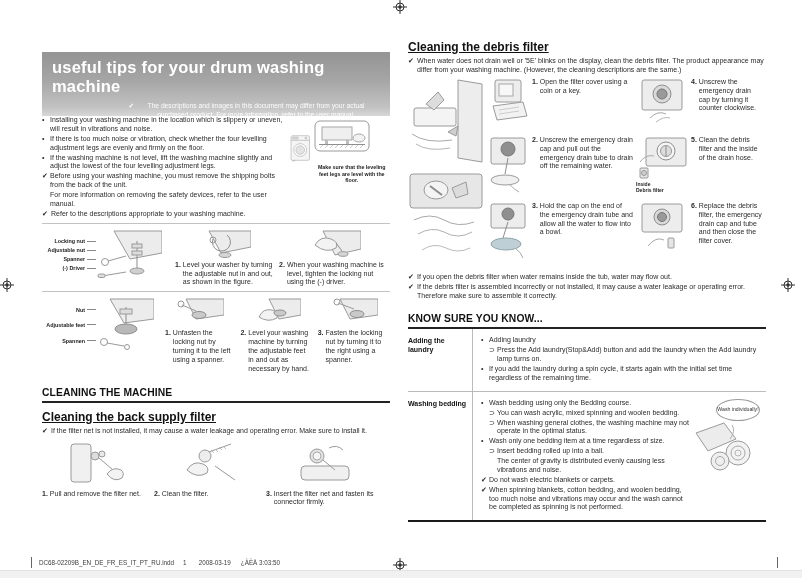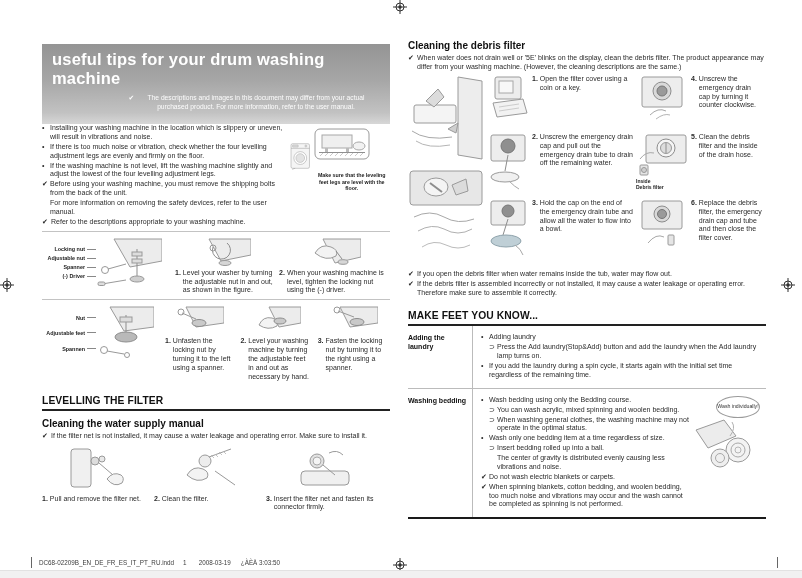--- a/index.html
+++ b/index.html
@@ -5,30 +5,30 @@
   html,body{margin:0;padding:0;background:#fff;}
   .page{position:relative;width:802px;height:578px;background:#fff;overflow:hidden;
         font-family:"Liberation Sans",sans-serif;color:#2b2b2b;}
   .regmark{position:absolute;}
   .bottomband{position:absolute;left:0;right:0;bottom:0;height:7px;background:#f1f1f1;border-top:1px solid #e2e2e2;}
 
   .col-left{position:absolute;left:42px;top:44px;width:348px;}
   .col-right{position:absolute;left:408px;top:40px;width:358px;}
 
   
-  .banner{height:80px;background:linear-gradient(to bottom,#949494 0%,#a6a6a6 45%,#c2c2c2 86%,#d7d7d7 100%);
-          padding:6px 15px 4px 10px;box-sizing:border-box;}
+  .banner{height:64px;background:linear-gradient(to bottom,#949494 0%,#a6a6a6 45%,#c2c2c2 86%,#d7d7d7 100%);
+          padding:6px 15px 4px 10px;box-sizing:border-box;margin-top:8px;}
   .banner-title{font-size:16.5px;font-weight:bold;color:#fff;letter-spacing:.2px;}
   .banner-note{margin-top:5px;display:flex;justify-content:flex-end;color:#fdfdfd;font-size:6.7px;line-height:1.35;}
   .banner-note .bm{margin-right:3px;}
   .banner-note .bt{width:238px;text-align:center;}
 
   h2.sec{font-size:10.3px;font-weight:bold;color:#111;border-bottom:2px solid #222;
          padding-bottom:3px;margin:13px 0 6px 0;letter-spacing:.1px;}
-  .sub{font-size:10px;font-weight:bold;color:#111;margin:7px 0 3px 0;}
+  .sub{font-size:12px;font-weight:bold;color:#111;margin:7px 0 3px 0;text-decoration:underline;}
 
   .li,.check,.tline,.note{display:flex;font-size:7px;line-height:1.27;margin-bottom:1px;}
   .li .m,.tline .m{flex:none;width:8px;}
   .check .m,.note .m{flex:none;width:9px;}
   .plain{margin-left:8px;}
   .thinrule{border-top:1px solid #c3c3c3;margin:4px 0 5px 0;}
 
   .inst-wrap{display:flex;}
   .inst-text{flex:1;padding-right:4px;}
   .inst-imgs{flex:none;width:100px;display:flex;gap:3px;padding-top:4px;}
@@ -290,22 +290,22 @@
           <circle cx="7" cy="5" r="3" fill="none" stroke="#999"></circle>
           <ellipse cx="27" cy="17" rx="7" ry="3.5" fill="#c9c9c9" stroke="#8d8d8d"></ellipse>
         </svg>
         <div class="step">
             <span class="n">3.</span>
             <span>Fasten the locking nut by turning it to the right using a spanner.</span>
           </div>
       </div>
     </div>
 
-    <h2 class="sec">LEVELLING THE FILTER</h2>
-    <div class="sub">Cleaning the water supply manual</div>
+    <h2 class="sec">CLEANING THE MACHINE</h2>
+    <div class="sub">Cleaning the back supply filter</div>
     <div class="check">
         <span class="m">✔</span>
         <span>If the filter net is not installed, it may cause a water leakage and operating error. Make sure to install it.</span>
       </div>
 
     <div class="cfrow">
       <div class="cfcell" style="width:112px;">
         <svg width="58" height="46" viewBox="0 0 58 46">
           <rect x="2" y="4" width="20" height="38" rx="3" fill="#f0f0f0" stroke="#9a9a9a"></rect>
           <circle cx="26" cy="16" r="4" fill="#ddd" stroke="#999"></circle>
@@ -472,21 +472,21 @@
       <div class="note">
           <span class="m">✔</span>
           <span>If you open the debris filter when water remains inside the tub, water may flow out.</span>
         </div>
       <div class="note">
           <span class="m">✔</span>
           <span>If the debris filter is assembled incorrectly or not installed, it may cause a water leakage or operating error. Therefore make sure to assemble it correctly.</span>
         </div>
     </div>
 
-    <h2 class="sec know">MAKE FEET YOU KNOW...</h2>
+    <h2 class="sec know">KNOW SURE YOU KNOW...</h2>
 
     <div class="ktable">
       <div class="krow">
         <div class="klabel">Adding the laundry</div>
         <div class="kcontent">
           <div class="tline">
               <span class="m">•</span>
               <span>Adding laundry</span>
             </div>
           <div class="tline ind1">

